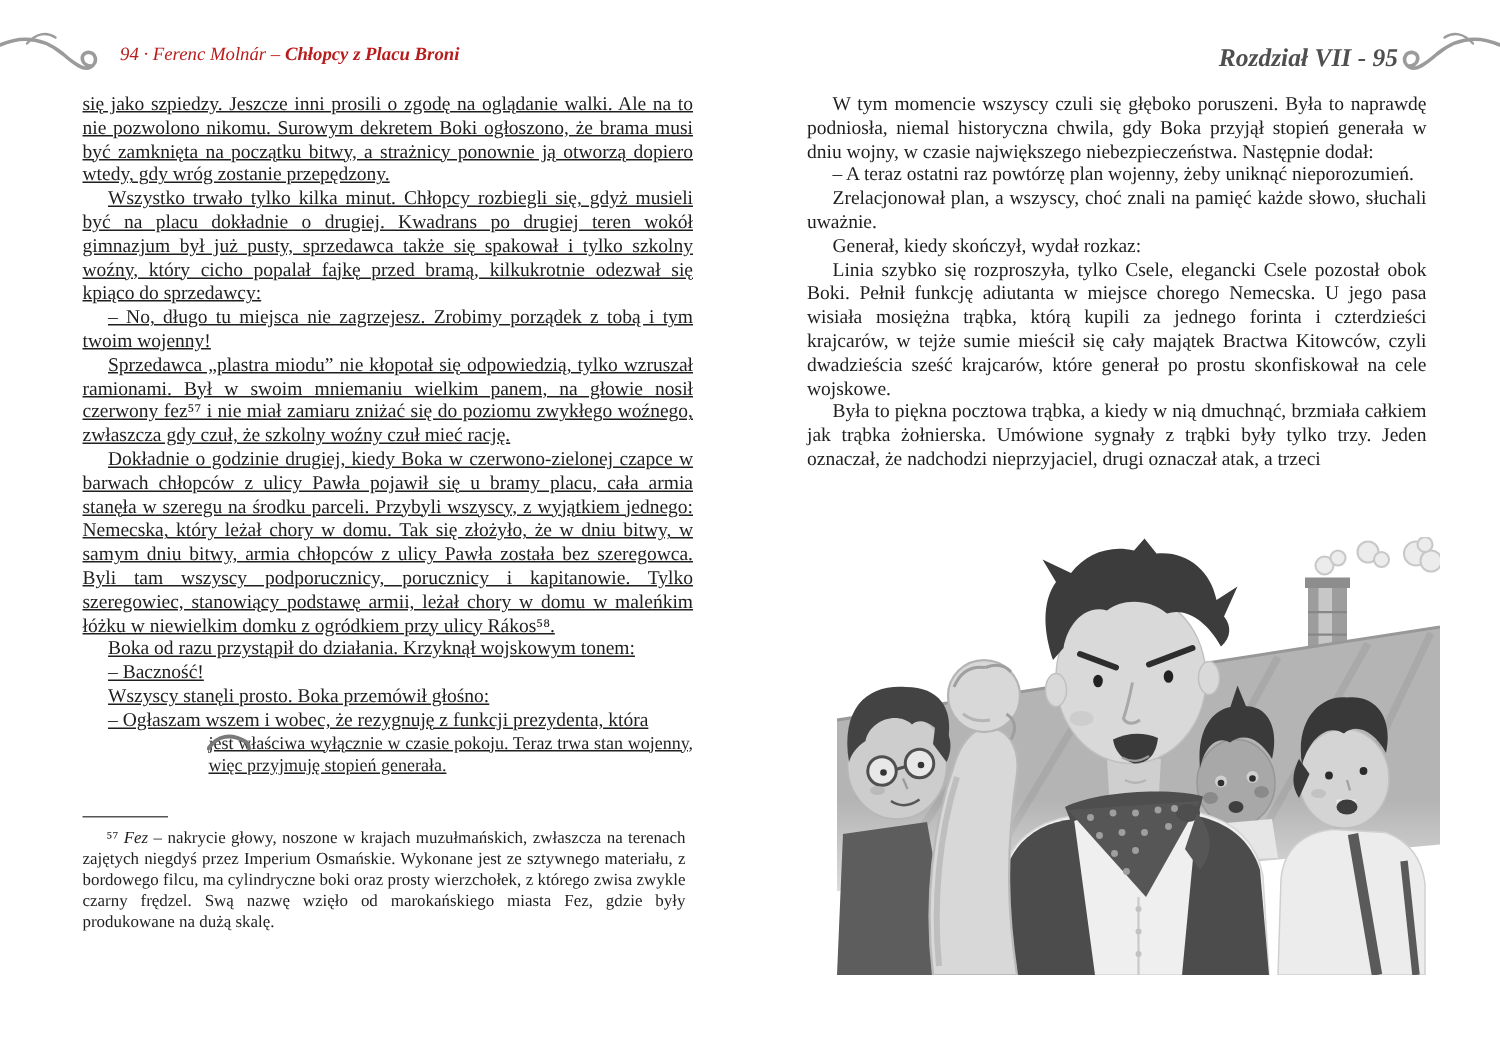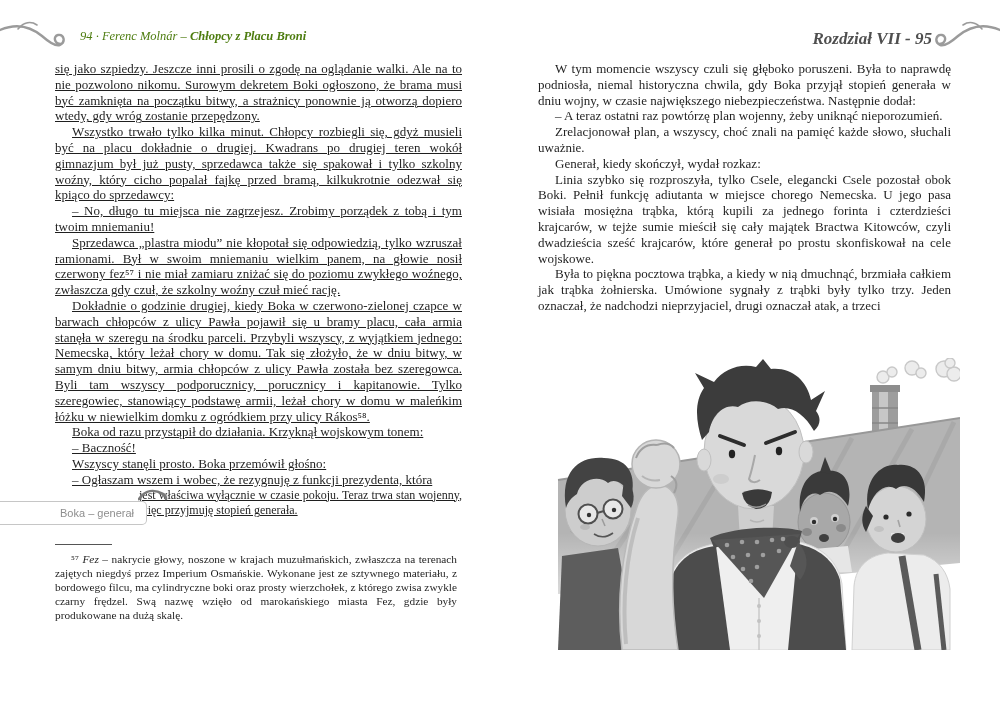--- a/index.html
+++ b/index.html
@@ -3,21 +3,21 @@
 <meta charset="utf-8">
 <style>
   html,body { margin:0; padding:0; background:#ffffff; }
   .page {
     position:relative; width:1000px; height:707px; background:#ffffff;
     font-family:"Liberation Serif", serif; color:#1f1f1f; overflow:hidden;
   }
   
   .header-left {
     position:absolute; top:29px; left:80px;
-    font-size:12.5px; font-style:italic; color:#4d7c0f; white-space:nowrap;
+    font-size:12.5px; font-style:italic; color:#b91c1c; white-space:nowrap;
   }
   .header-left .book-title { font-weight:bold; }
   .header-right {
     position:absolute; top:29px; right:68px;
     font-size:17px; font-style:italic; font-weight:bold; color:#4f4f4f; white-space:nowrap;
   }
   .corner { position:absolute; }
   .corner-tl { top:16px; left:0; }
   .corner-tr { top:16px; right:0; transform:scaleX(-1); }
 
@@ -62,34 +62,33 @@
   </svg>
 
   <div class="header-left">
     <span>94 · </span><span>Ferenc Molnár – </span><span class="book-title">Chłopcy z Placu Broni</span>
   </div>
   <div class="header-right">Rozdział VII - 95</div>
 
   <div class="col col-left">
     <p class="body">się jako szpiedzy. Jeszcze inni prosili o zgodę na oglądanie walki. Ale na to nie pozwolono nikomu. Surowym dekretem Boki ogłoszono, że brama musi być zamknięta na początku bitwy, a strażnicy ponownie ją otworzą dopiero wtedy, gdy wróg zostanie przepędzony.</p>
     <p class="body indent">Wszystko trwało tylko kilka minut. Chłopcy rozbiegli się, gdyż musieli być na placu dokładnie o drugiej. Kwadrans po drugiej teren wokół gimnazjum był już pusty, sprzedawca także się spakował i tylko szkolny woźny, który cicho popalał fajkę przed bramą, kilkukrotnie odezwał się kpiąco do sprzedawcy:</p>
-    <p class="body indent">– No, długo tu miejsca nie zagrzejesz. Zrobimy porządek z tobą i tym twoim mniemaniu!</p>
+    <p class="body indent">– No, długo tu miejsca nie zagrzejesz. Zrobimy porządek z tobą i tym twoim wojenny!</p>
     <p class="body indent">Sprzedawca „plastra miodu” nie kłopotał się odpowiedzią, tylko wzruszał ramionami. Był w swoim mniemaniu wielkim panem, na głowie nosił czerwony fez⁵⁷ i nie miał zamiaru zniżać się do poziomu zwykłego woźnego, zwłaszcza gdy czuł, że szkolny woźny czuł mieć rację.</p>
     <p class="body indent">Dokładnie o godzinie drugiej, kiedy Boka w czerwono-zielonej czapce w barwach chłopców z ulicy Pawła pojawił się u bramy placu, cała armia stanęła w szeregu na środku parceli. Przybyli wszyscy, z wyjątkiem jednego: Nemecska, który leżał chory w domu. Tak się złożyło, że w dniu bitwy, w samym dniu bitwy, armia chłopców z ulicy Pawła została bez szeregowca. Byli tam wszyscy podporucznicy, porucznicy i kapitanowie. Tylko szeregowiec, stanowiący podstawę armii, leżał chory w domu w maleńkim łóżku w niewielkim domku z ogródkiem przy ulicy Rákos⁵⁸.</p>
     <p class="body indent">Boka od razu przystąpił do działania. Krzyknął wojskowym tonem:</p>
     <p class="body indent">– Baczność!</p>
     <p class="body indent">Wszyscy stanęli prosto. Boka przemówił głośno:</p>
     <p class="body indent">– Ogłaszam wszem i wobec, że rezygnuję z funkcji prezydenta, która</p>
     <div class="wrap-rest">jest właściwa wyłącznie w czasie pokoju. Teraz trwa stan wojenny, więc przyjmuję stopień generała.</div>
   </div>
 
   <svg class="margin-note-swoosh" width="30" height="17" viewBox="0 0 30 17">
     <path d="M1,13 C7,4 16,3 25,8 C27,9 28,11 28,13" fill="none" stroke="#7a7a7a" stroke-width="2.6" stroke-linecap="round"></path>
   </svg>
-  <div class="margin-note">Boka – generał</div>
 
   <div class="footnotes">
     <div class="fn-rule"></div>
     <p class="footnote"><sup style="font-size:inherit;vertical-align:baseline;">⁵⁷ </sup><span class="fn-term">Fez</span><span> – nakrycie głowy, noszone w krajach muzułmańskich, zwłaszcza na terenach zajętych niegdyś przez Imperium Osmańskie. Wykonane jest ze sztywnego materiału, z bordowego filcu, ma cylindryczne boki oraz prosty wierzchołek, z którego zwisa zwykle czarny frędzel. Swą nazwę wzięło od marokańskiego miasta Fez, gdzie były produkowane na dużą skalę.</span></p>
   </div>
 
   <div class="col col-right">
     <p class="body indent">W tym momencie wszyscy czuli się głęboko poruszeni. Była to naprawdę podniosła, niemal historyczna chwila, gdy Boka przyjął stopień generała w dniu wojny, w czasie największego niebezpieczeństwa. Następnie dodał:</p>
     <p class="body indent">– A teraz ostatni raz powtórzę plan wojenny, żeby uniknąć nieporozumień.</p>
     <p class="body indent">Zrelacjonował plan, a wszyscy, choć znali na pamięć każde słowo, słuchali uważnie.</p>

